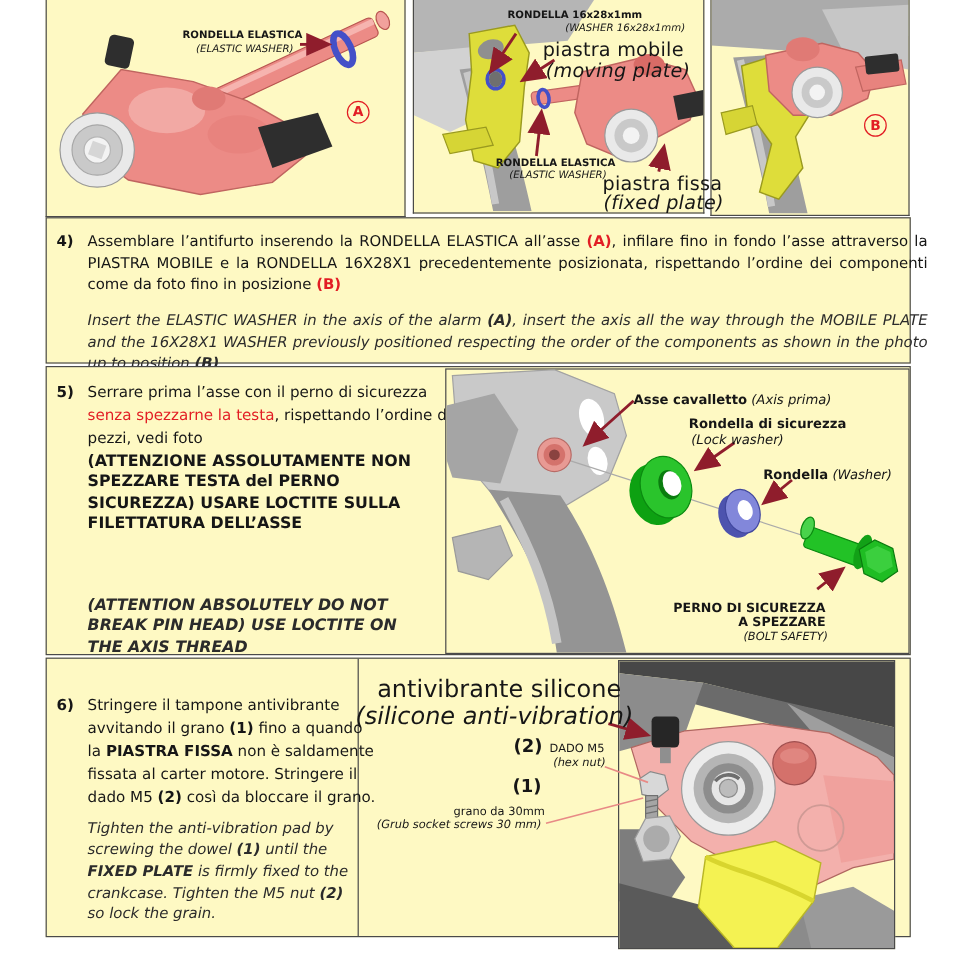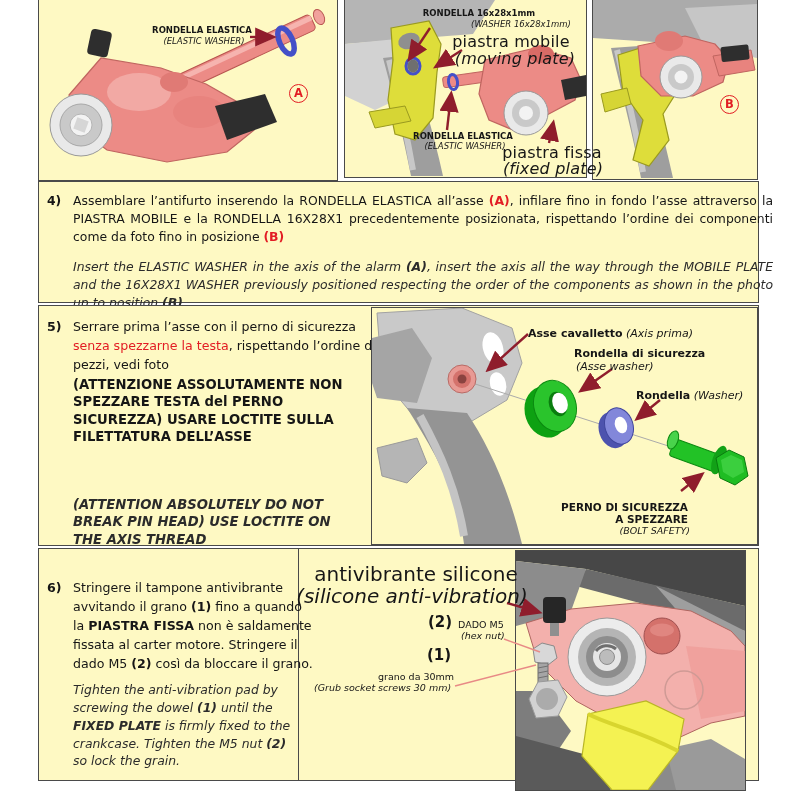--- a/index.html
+++ b/index.html
@@ -181,21 +181,21 @@
       <g>
         <rect x="300" y="130" width="52" height="18" rx="3" transform="rotate(20 300 139)" fill="#22c226" stroke="#0b8a10"></rect>
         <ellipse cx="301" cy="132" rx="5" ry="9.5" transform="rotate(20 301 132)" fill="#49d34b" stroke="#0b8a10"></ellipse>
         <ellipse cx="347" cy="152" rx="6.5" ry="15" transform="rotate(20 347 152)" fill="#12a117"></ellipse>
         <polygon points="344,150 357,142 372,149 376,168 363,177 348,170" fill="#1fbd23" stroke="#0a7a0e"></polygon>
         <polygon points="349,152 359,147 370,152 372,164 361,170 351,164" fill="#45d648" opacity="0.75"></polygon>
       </g>
     </svg>
     <div class="lbl figlabel" style="left:156px;top:20px;font-size:11px;"><span class="b">Asse cavalletto</span><span class="it"> (Axis prima)</span></div>
     <div class="lbl figlabel b" style="left:202px;top:40px;font-size:11px;">Rondella di sicurezza</div>
-    <div class="lbl figlabel it" style="left:204px;top:53px;font-size:11px;">(Asse washer)</div>
+    <div class="lbl figlabel it" style="left:204px;top:53px;font-size:11px;">(Lock washer)</div>
     <div class="lbl figlabel" style="left:264px;top:82px;font-size:11px;"><span class="b">Rondella</span><span class="it"> (Washer)</span></div>
     <div class="lbl figlabel r b" style="left:316px;top:193px;font-size:10.5px;">PERNO DI SICUREZZA</div>
     <div class="lbl figlabel r b" style="left:316px;top:205px;font-size:10.5px;">A SPEZZARE</div>
     <div class="lbl figlabel r it" style="left:318px;top:217px;font-size:9.5px;">(BOLT SAFETY)</div>
   </div>
 
   <div class="box" style="left:38px;top:548px;width:721px;height:233px;">
     <div style="position:absolute;left:259px;top:0;bottom:0;width:1px;background:#4a4a4a;"></div>
     <div class="para t13" style="position:absolute;left:8px;top:30px;width:242px;">
       <span class="stepnum">6)</span><span>Stringere il tampone antivibrante avvitando il grano </span><span class="b">(1)</span><span> fino a quando la </span><span class="b">PIASTRA FISSA</span><span> non è saldamente fissata al carter motore. Stringere il dado M5 </span><span class="b">(2)</span><span> così da bloccare il grano.</span>

